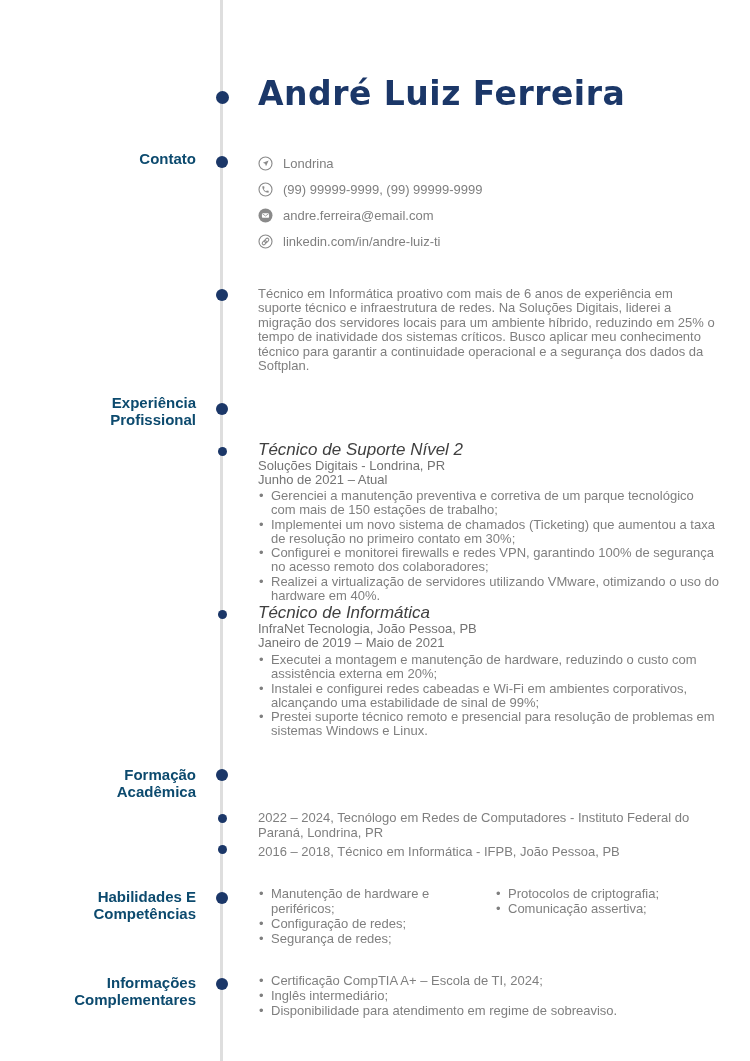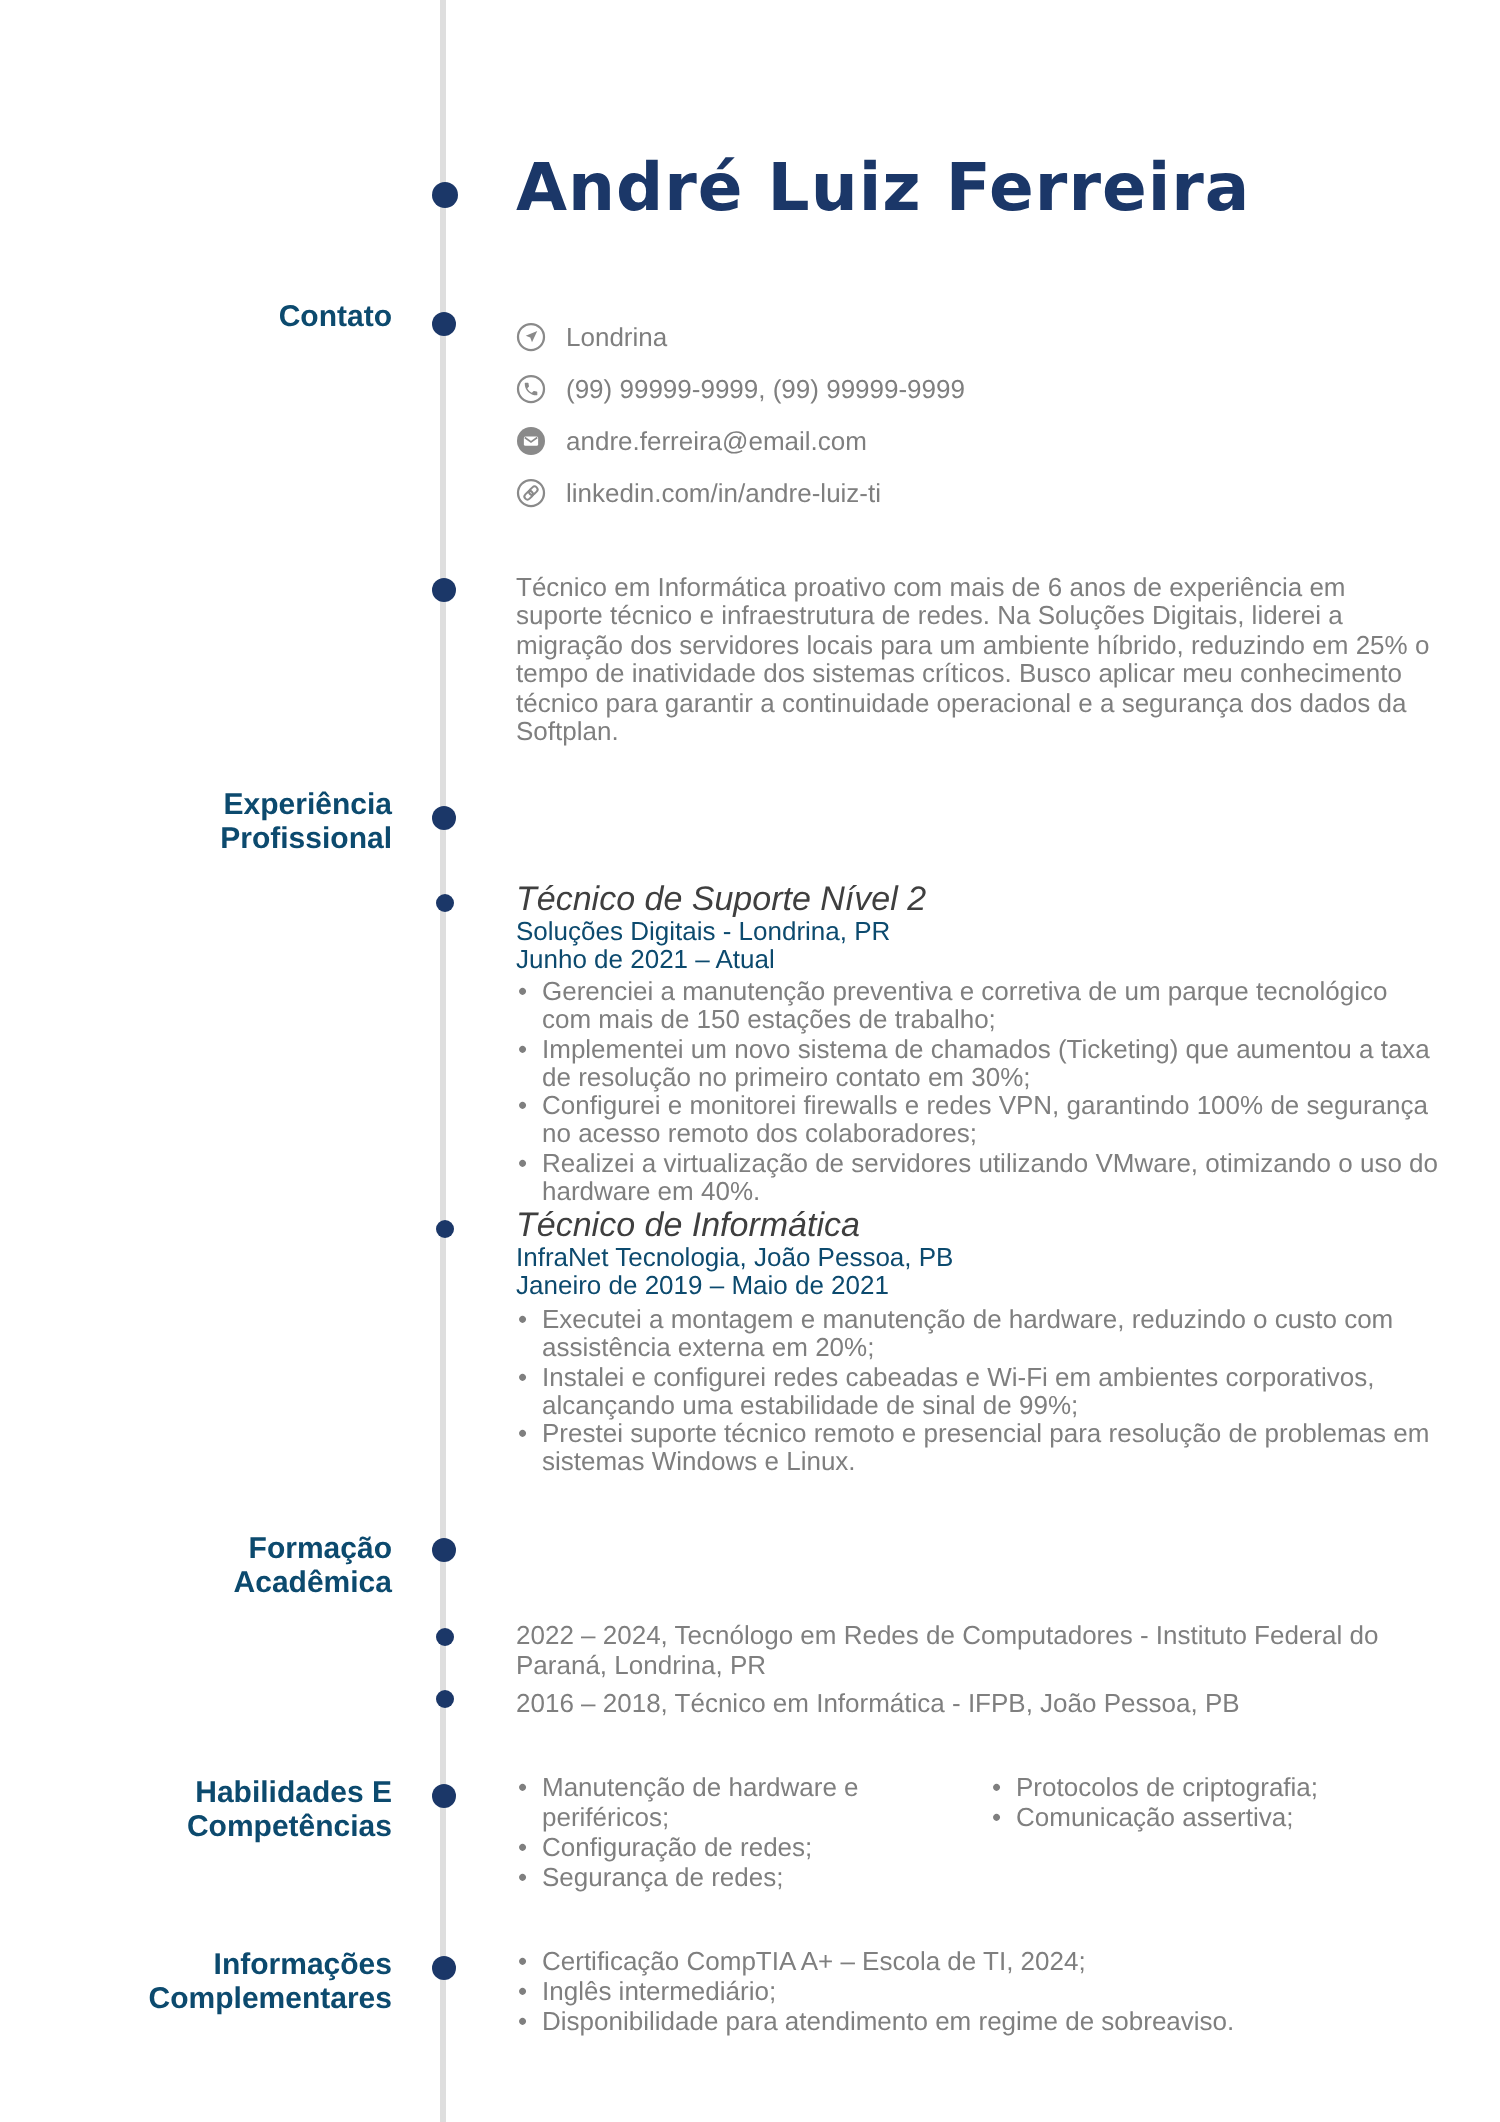--- a/index.html
+++ b/index.html
@@ -47,36 +47,36 @@
     text-align: right;
     font-size: 15px;
     font-weight: bold;
     color: #0c4a6e;
     line-height: 16.5px;
     white-space: pre-line;
   }
   .content { position: absolute; left: 258px; color: #7f7f7f; font-size: 13px; }
 
   .contact-list { top: 150px; width: 460px; }
-  .contact-row { display: flex; align-items: flex-end; height: 26px; }
+  .contact-row { display: flex; align-items: center; height: 26px; }
   .contact-icon { width: 15px; height: 15px; margin-right: 10px; flex: 0 0 auto; }
   .contact-text { white-space: nowrap; }
 
   .paragraph { line-height: 14.4px; }
 
   .job-title {
     position: absolute;
     left: 258px;
     font-size: 17px;
     font-weight: normal;
     font-style: italic;
     color: #3f3f3f;
     white-space: nowrap;
   }
-  .job-sub { position: absolute; left: 258px; font-size: 13px; color: #0c4a6e; white-space: nowrap; line-height: 14px; }
+  .job-sub { position: absolute; left: 258px; font-size: 13px; color: #737373; white-space: nowrap; line-height: 14px; }
 
   ul.bullets { list-style: none; }
   ul.bullets li {
     position: relative;
     padding-left: 13px;
     line-height: 14.3px;
   }
   ul.bullets li::before {
     content: "\2022";
     position: absolute;

